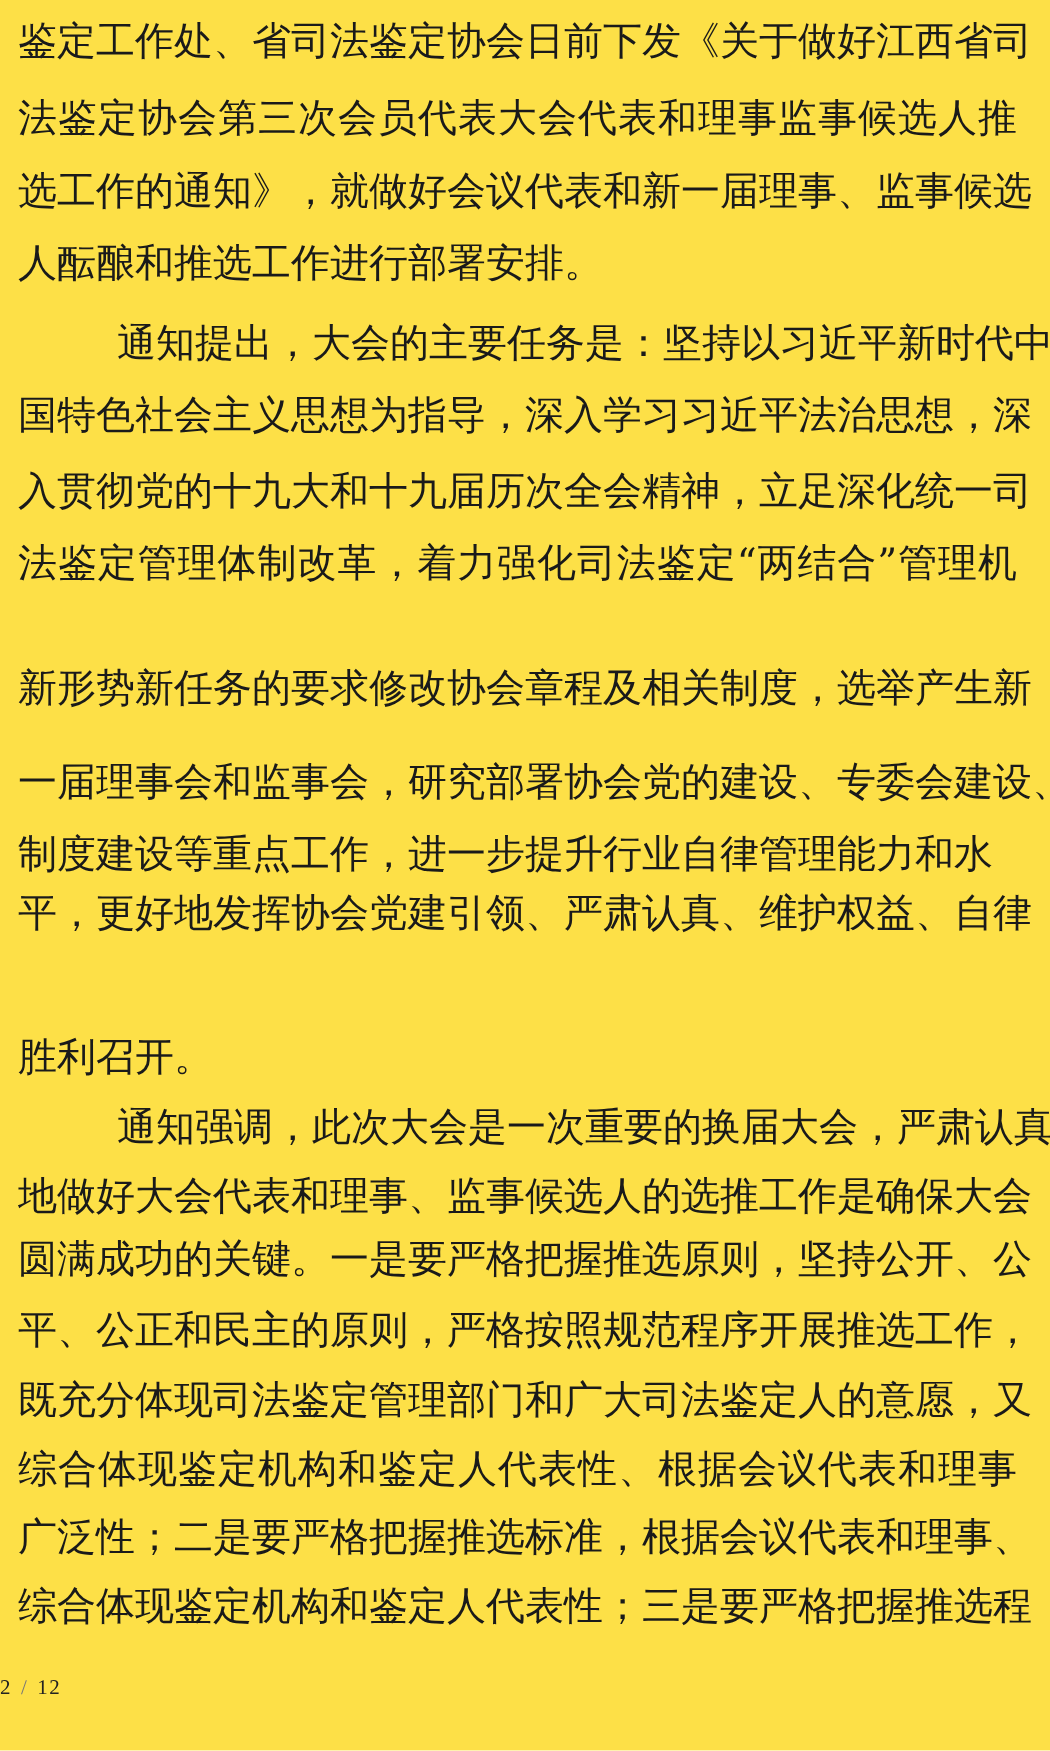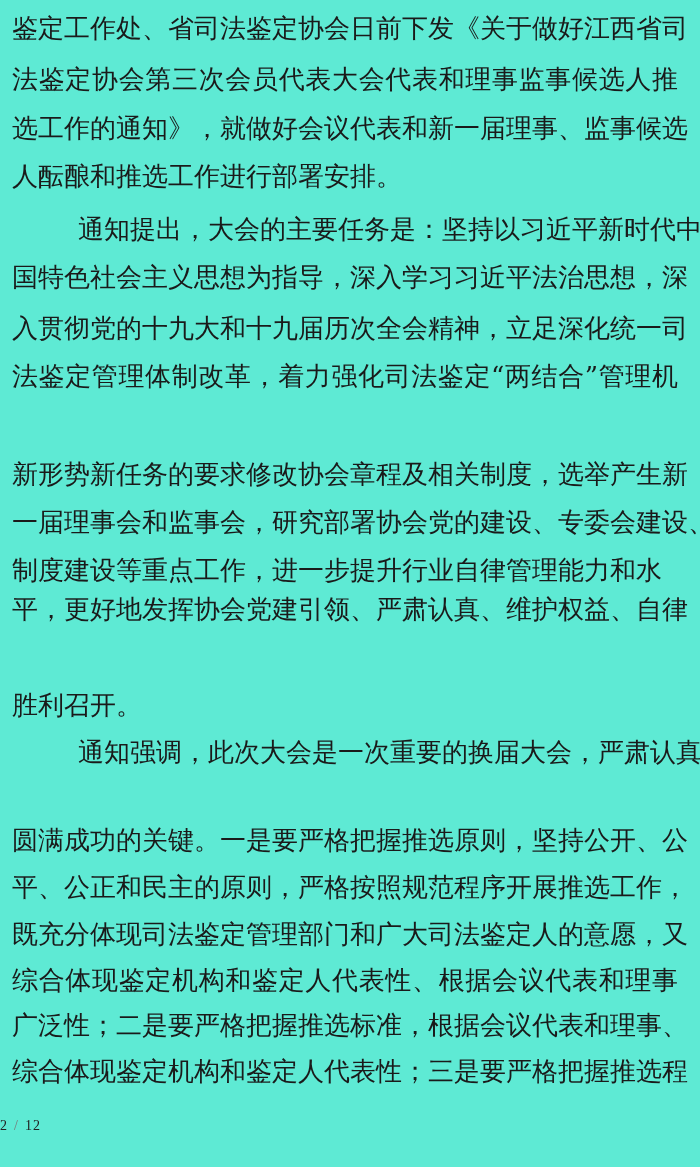--- a/index.html
+++ b/index.html
@@ -1,17 +1,17 @@
 <!DOCTYPE html>
 <html><head>
 <meta charset="utf-8">
 <style>
   html, body { margin: 0; padding: 0; background: #ffffff; }
   body { width: 700px; height: 1167px; position: relative; overflow: hidden; }
-  .page { position: absolute; left: 0; top: 0; width: 700px; height: 1167px; background: #5eead4; }
+  .page { position: absolute; left: 0; top: 0; width: 700px; height: 1167px; background: #fde047; }
   .line {
     position: absolute;
     left: 12px;
     width: 666px;
     height: 34px;
     font-family: "DejaVu Serif", "Liberation Serif", serif;
     font-size: 26px;
     line-height: 34px;
     color: #1a1a1a;
     white-space: nowrap;
@@ -41,28 +41,29 @@
 
   <div class="line" style="top:11px">鉴定工作处、省司法鉴定协会日前下发《关于做好江西省司</div>
   <div class="line" style="top:62px">法鉴定协会第三次会员代表大会代表和理事监事候选人推</div>
   <div class="line" style="top:111px">选工作的通知》，就做好会议代表和新一届理事、监事候选</div>
   <div class="line last" style="top:159px">人酝酿和推选工作进行部署安排。</div>
 
   <div class="line indent" style="top:212px">通知提出，大会的主要任务是：坚持以习近平新时代中</div>
   <div class="line" style="top:260px">国特色社会主义思想为指导，深入学习习近平法治思想，深</div>
   <div class="line" style="top:311px">入贯彻党的十九大和十九届历次全会精神，立足深化统一司</div>
   <div class="line" style="top:359px">法鉴定管理体制改革，着力强化司法鉴定“两结合”管理机</div>
-  <div class="line" style="top:457px">新形势新任务的要求修改协会章程及相关制度，选举产生新</div>
+  <div class="line" style="top:442px">新形势新任务的要求修改协会章程及相关制度，选举产生新</div>
   <div class="line" style="top:505px">一届理事会和监事会，研究部署协会党的建设、专委会建设、</div>
   <div class="line last" style="top:553px">制度建设等重点工作，进一步提升行业自律管理能力和水</div>
   <div class="line" style="top:592px">平，更好地发挥协会党建引领、严肃认真、维护权益、自律</div>
 
   <div class="line last" style="top:688px">胜利召开。</div>
 
   <div class="line indent" style="top:735px">通知强调，此次大会是一次重要的换届大会，严肃认真</div>
+  <div class="line" style="top:781px">地做好大会代表和理事、监事候选人的选推工作是确保大会</div>
   <div class="line" style="top:823px">圆满成功的关键。一是要严格把握推选原则，坚持公开、公</div>
   <div class="line" style="top:870px">平、公正和民主的原则，严格按照规范程序开展推选工作，</div>
   <div class="line" style="top:917px">既充分体现司法鉴定管理部门和广大司法鉴定人的意愿，又</div>
   <div class="line" style="top:963px">综合体现鉴定机构和鉴定人代表性、根据会议代表和理事</div>
   <div class="line" style="top:1008px">广泛性；二是要严格把握推选标准，根据会议代表和理事、</div>
   <div class="line" style="top:1054px">综合体现鉴定机构和鉴定人代表性；三是要严格把握推选程</div>
 
   <div class="page-number">
     <span>2</span><span class="sep">/</span><span>12</span>
   </div>

